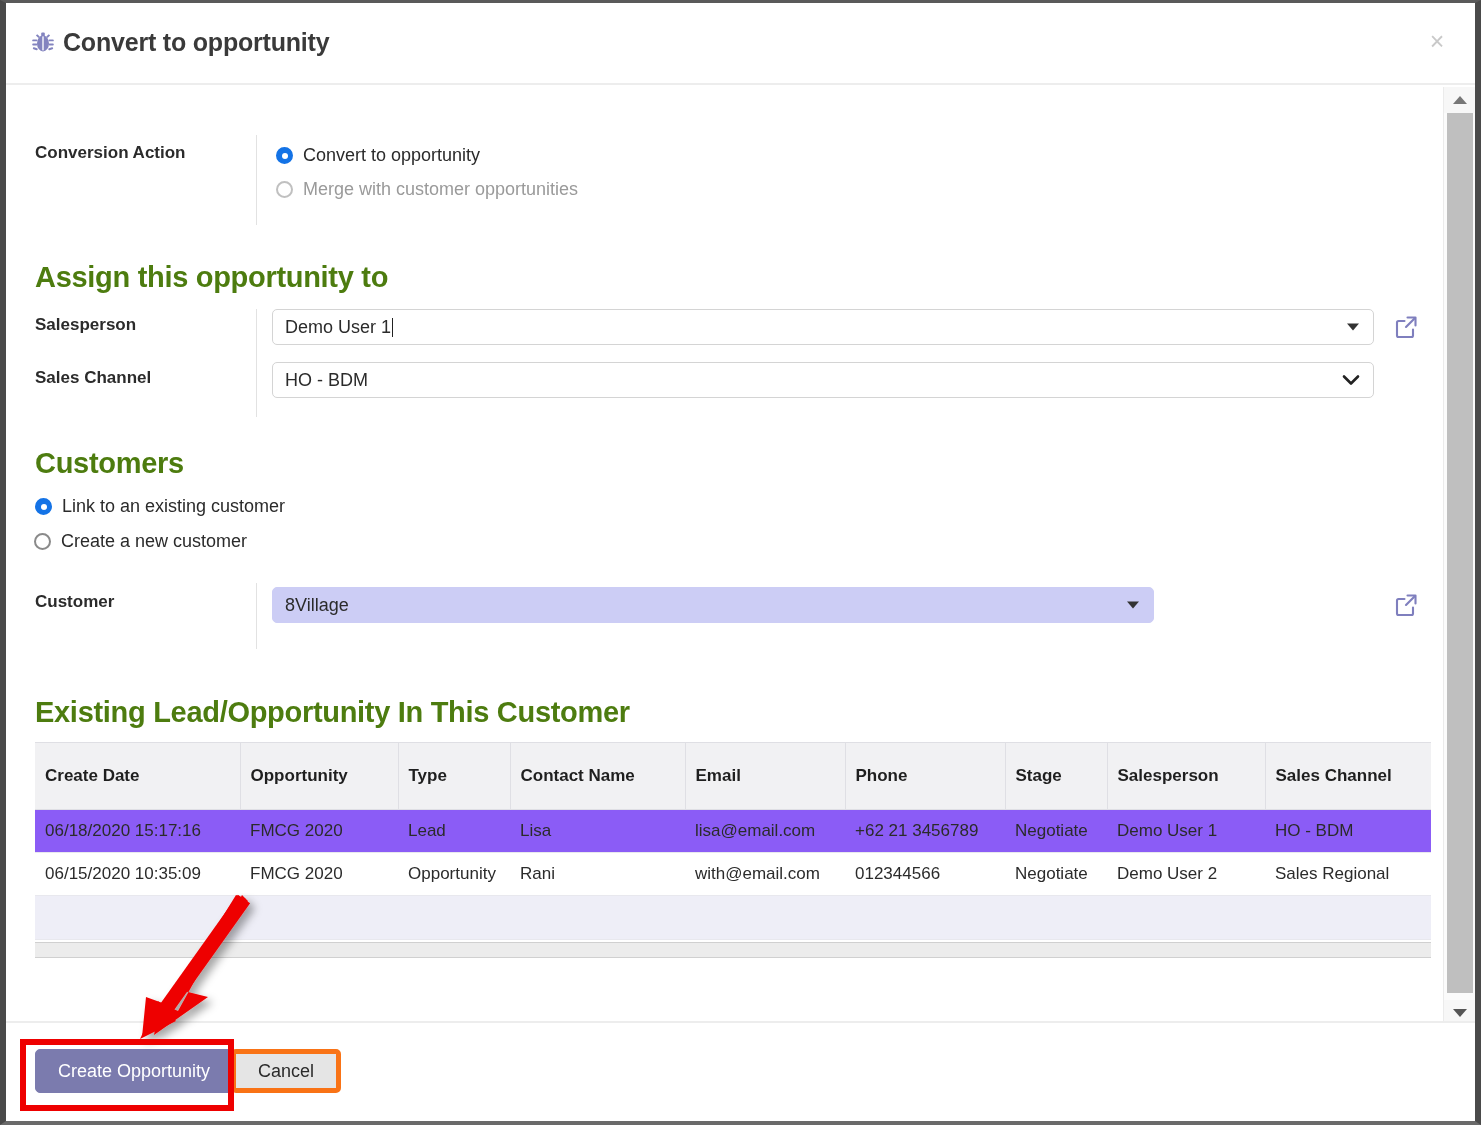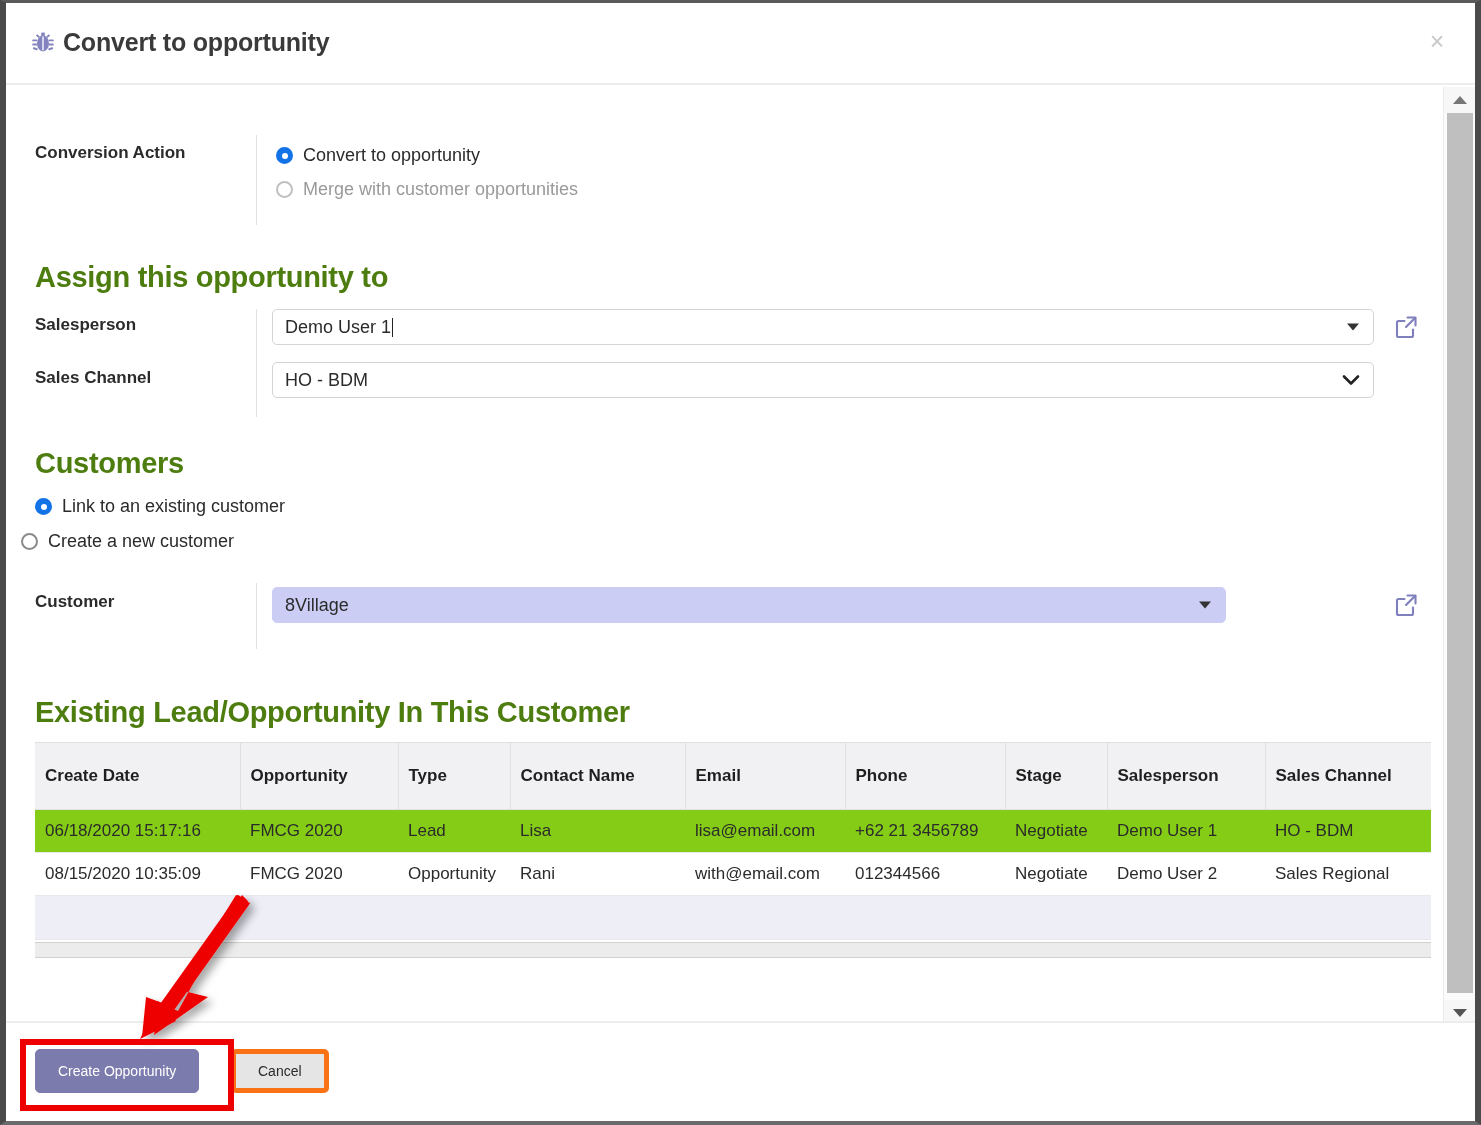--- a/index.html
+++ b/index.html
@@ -200,21 +200,21 @@
   }
   thead th:last-child { border-right: none; }
   tbody td {
     padding: 11px 10px;
     color: #2b2b2b;
     border-bottom: 1px solid #e8e8ee;
     white-space: nowrap;
     overflow: hidden;
     text-overflow: ellipsis;
   }
-  tbody tr.hl td { background: #84cc16; }
+  tbody tr.hl td { background: #8b5cf6; }
   tbody tr.empty td { background: #eeeef7; height: 44px; }
 
   
   #hscroll {
     position: absolute;
     left: 29px; top: 855px;
     width: 1396px;
     height: 16px;
     background: #ececec;
     border-top: 1px solid #d0d0d0;
@@ -261,21 +261,21 @@
     left: 0; bottom: 0;
     width: 1469px;
     height: 100px;
     background: #ffffff;
     border-top: 2px solid #ededed;
   }
   .btn {
     position: absolute;
     height: 44px;
     border-radius: 5px;
-    font-size: 14px;
+    font-size: 18px;
     display: flex;
     align-items: center;
     justify-content: center;
     cursor: pointer;
     padding: 0 22px;
   }
   #btn-create {
     left: 29px; top: 26px;
     background: #7b7bae;
     color: #ffffff;
@@ -373,29 +373,29 @@
           </svg>
       </span>
     </div>
 
     <div class="section-head" style="top:360px;">Customers</div>
 
     <div class="radio-row" style="left:29px; top:409px;">
       <span class="radio on"></span>
       <span>Link to an existing customer</span>
     </div>
-    <div class="radio-row" style="left:15px; top:444px;">
+    <div class="radio-row" style="left:28px; top:444px;">
       <span class="radio"></span>
       <span>Create a new customer</span>
     </div>
 
     <div class="divider-v" style="top:496px; height:66px;"></div>
 
     <div class="label-col" style="top:505px;">Customer</div>
-    <div class="field lavender" id="customer-field" style="left:266px; top:500px; width:954px;">
+    <div class="field lavender" id="customer-field" style="left:266px; top:500px; width:882px;">
       <span>8Village</span>
       <span class="tri-arrow"></span>
     </div>
     <span class="ext-link" style="left:1386px; top:504px;">
       <svg width="28" height="28" viewBox="0 0 28 28" fill="none" stroke="#7f7fbe" stroke-width="2.1">
         <path d="M15.5 4.5H23.5V12.5" stroke-linecap="round" stroke-linejoin="round"></path>
         <path d="M14 14L23 5" stroke-linecap="round"></path>
         <path d="M21 16.5V22.5a1.5 1.5 0 0 1-1.5 1.5h-13A1.5 1.5 0 0 1 5 22.5v-13A1.5 1.5 0 0 1 6.5 8h6" stroke-linecap="round" stroke-linejoin="round"></path>
       </svg>
     </span>
@@ -434,21 +434,21 @@
             <td>FMCG 2020</td>
             <td>Lead</td>
             <td>Lisa</td>
             <td>lisa@email.com</td>
             <td>+62 21 3456789</td>
             <td>Negotiate</td>
             <td>Demo User 1</td>
             <td>HO - BDM</td>
           </tr>
           <tr>
-            <td>08/15/2020 10:35:09</td>
+            <td>06/15/2020 10:35:09</td>
             <td>FMCG 2020</td>
             <td>Opportunity</td>
             <td>Rani</td>
             <td>with@email.com</td>
             <td>012344566</td>
             <td>Negotiate</td>
             <td>Demo User 2</td>
             <td>Sales Regional</td>
           </tr>
           <tr class="empty">

